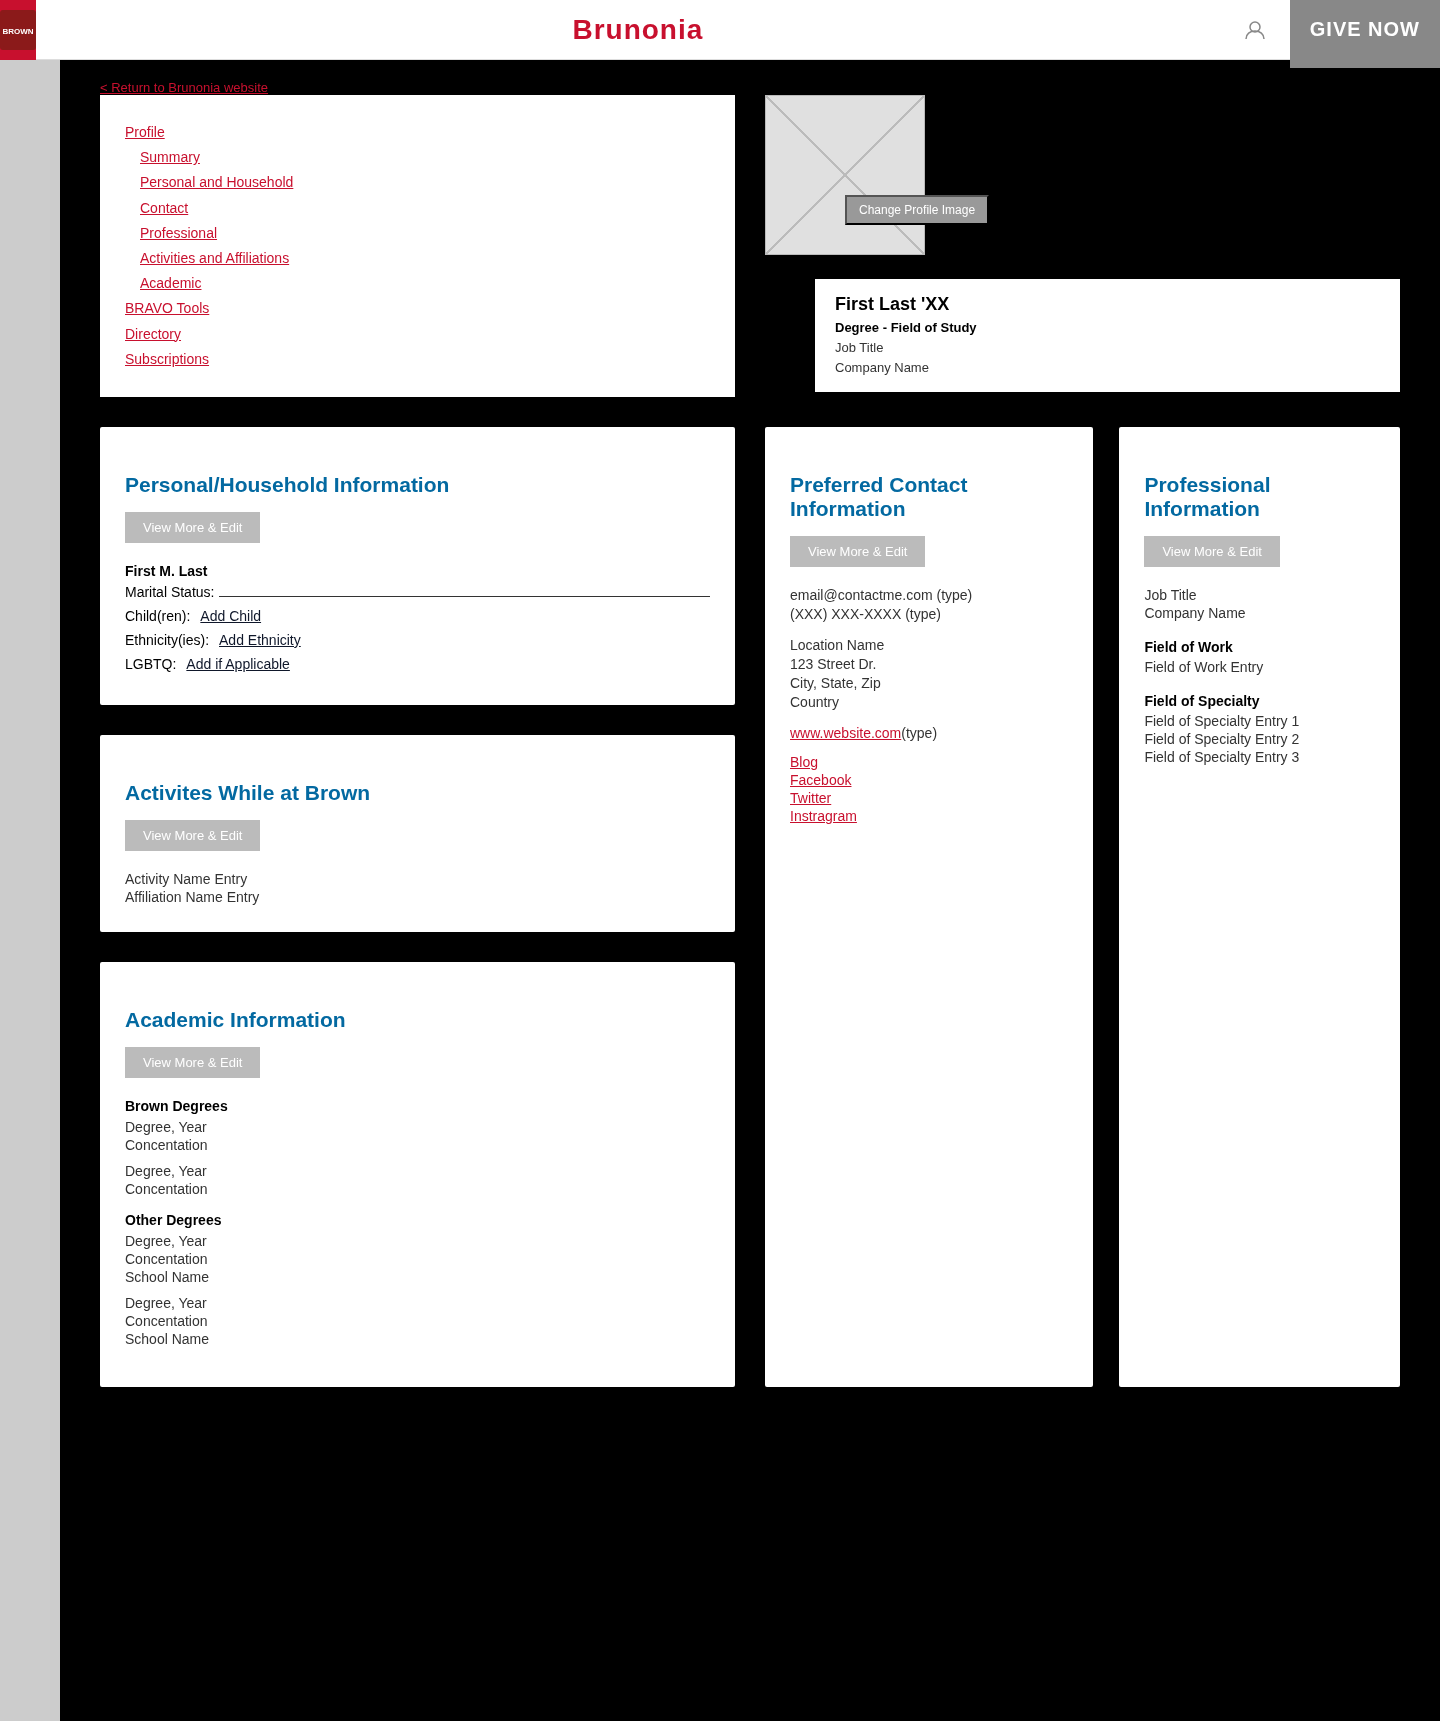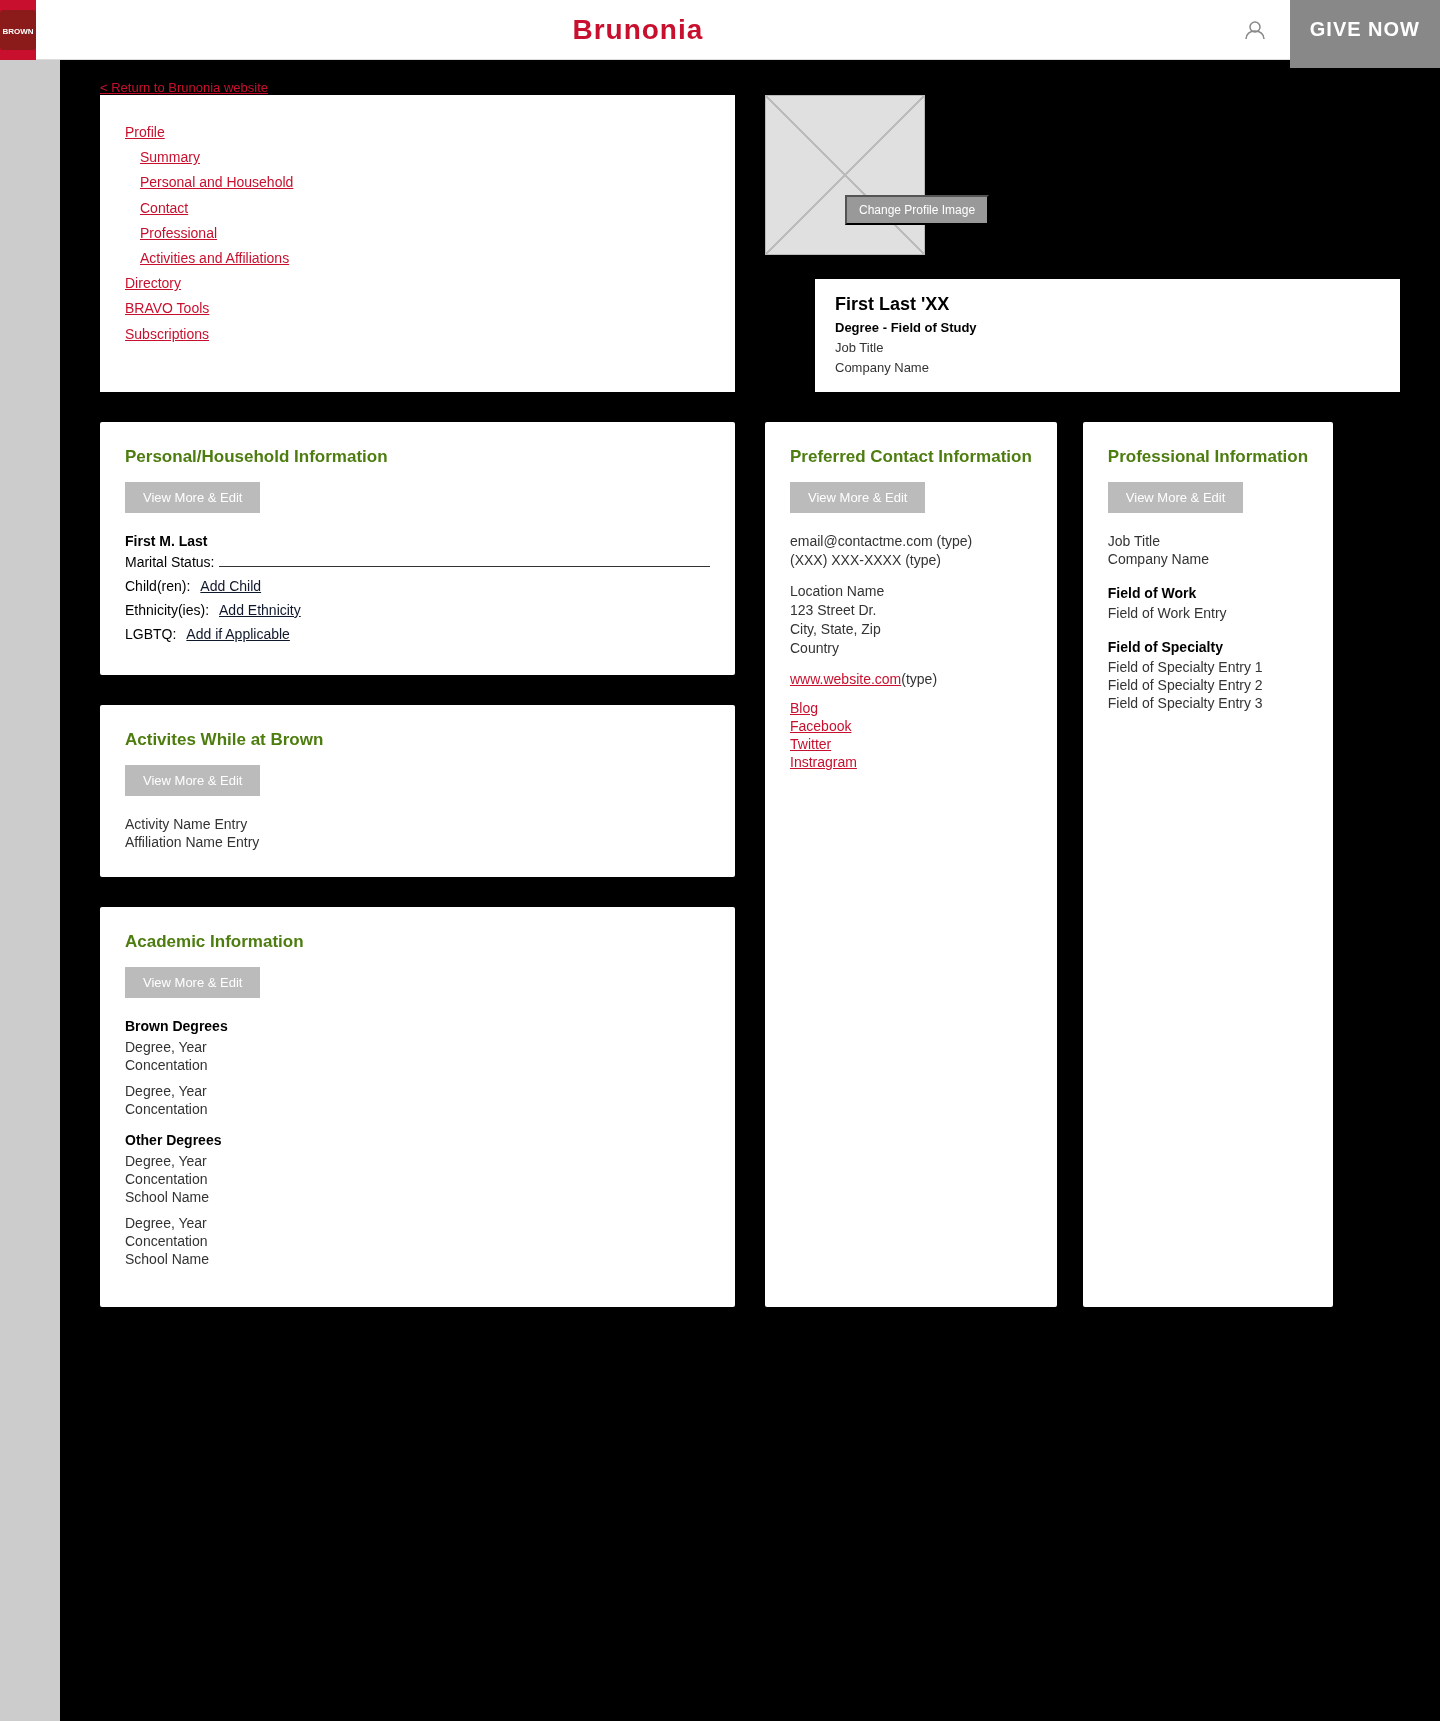--- a/index.html
+++ b/index.html
@@ -94,24 +94,25 @@
     }
 
     
     .card {
       background: #fff;
       padding: 25px;
       border-radius: 2px;
     }
 
     .card-title {
-      font-size: 17px;
-      font-weight: bold;
-      color: #4d7c0f;
+      font-size: 21px;
+      font-weight: bold;
+      color: #0369a1;
       margin-bottom: 15px;
+      margin-top: 21px;
     }
 
     
     .nav-card {
       background: #fff;
       padding: 25px;
     }
     .nav-card a {
       display: block;
       color: #c8102e;
@@ -310,22 +311,23 @@
 
   <div class="top-section">
 
     <div class="nav-card">
       <a class="add-link">Profile</a>
       <a class="add-link sub">Summary</a>
       <a class="add-link sub">Personal and Household</a>
       <a class="add-link sub">Contact</a>
       <a class="add-link sub">Professional</a>
       <a class="add-link sub">Activities and Affiliations</a>
+      <a class="add-link sub">Academic</a>
+      <a class="add-link">BRAVO Tools</a>
       <a class="add-link">Directory</a>
-      <a class="add-link">BRAVO Tools</a>
       <a class="add-link">Subscriptions</a>
     </div>
 
     <div class="profile-top-right">
       <div style="position:relative; display:inline-block;">
         <div class="profile-image-placeholder"></div>
         <button class="change-profile-btn">Change Profile Image</button>
       </div>
       <div class="profile-info-box">
         <div class="profile-name">First Last 'XX</div>

